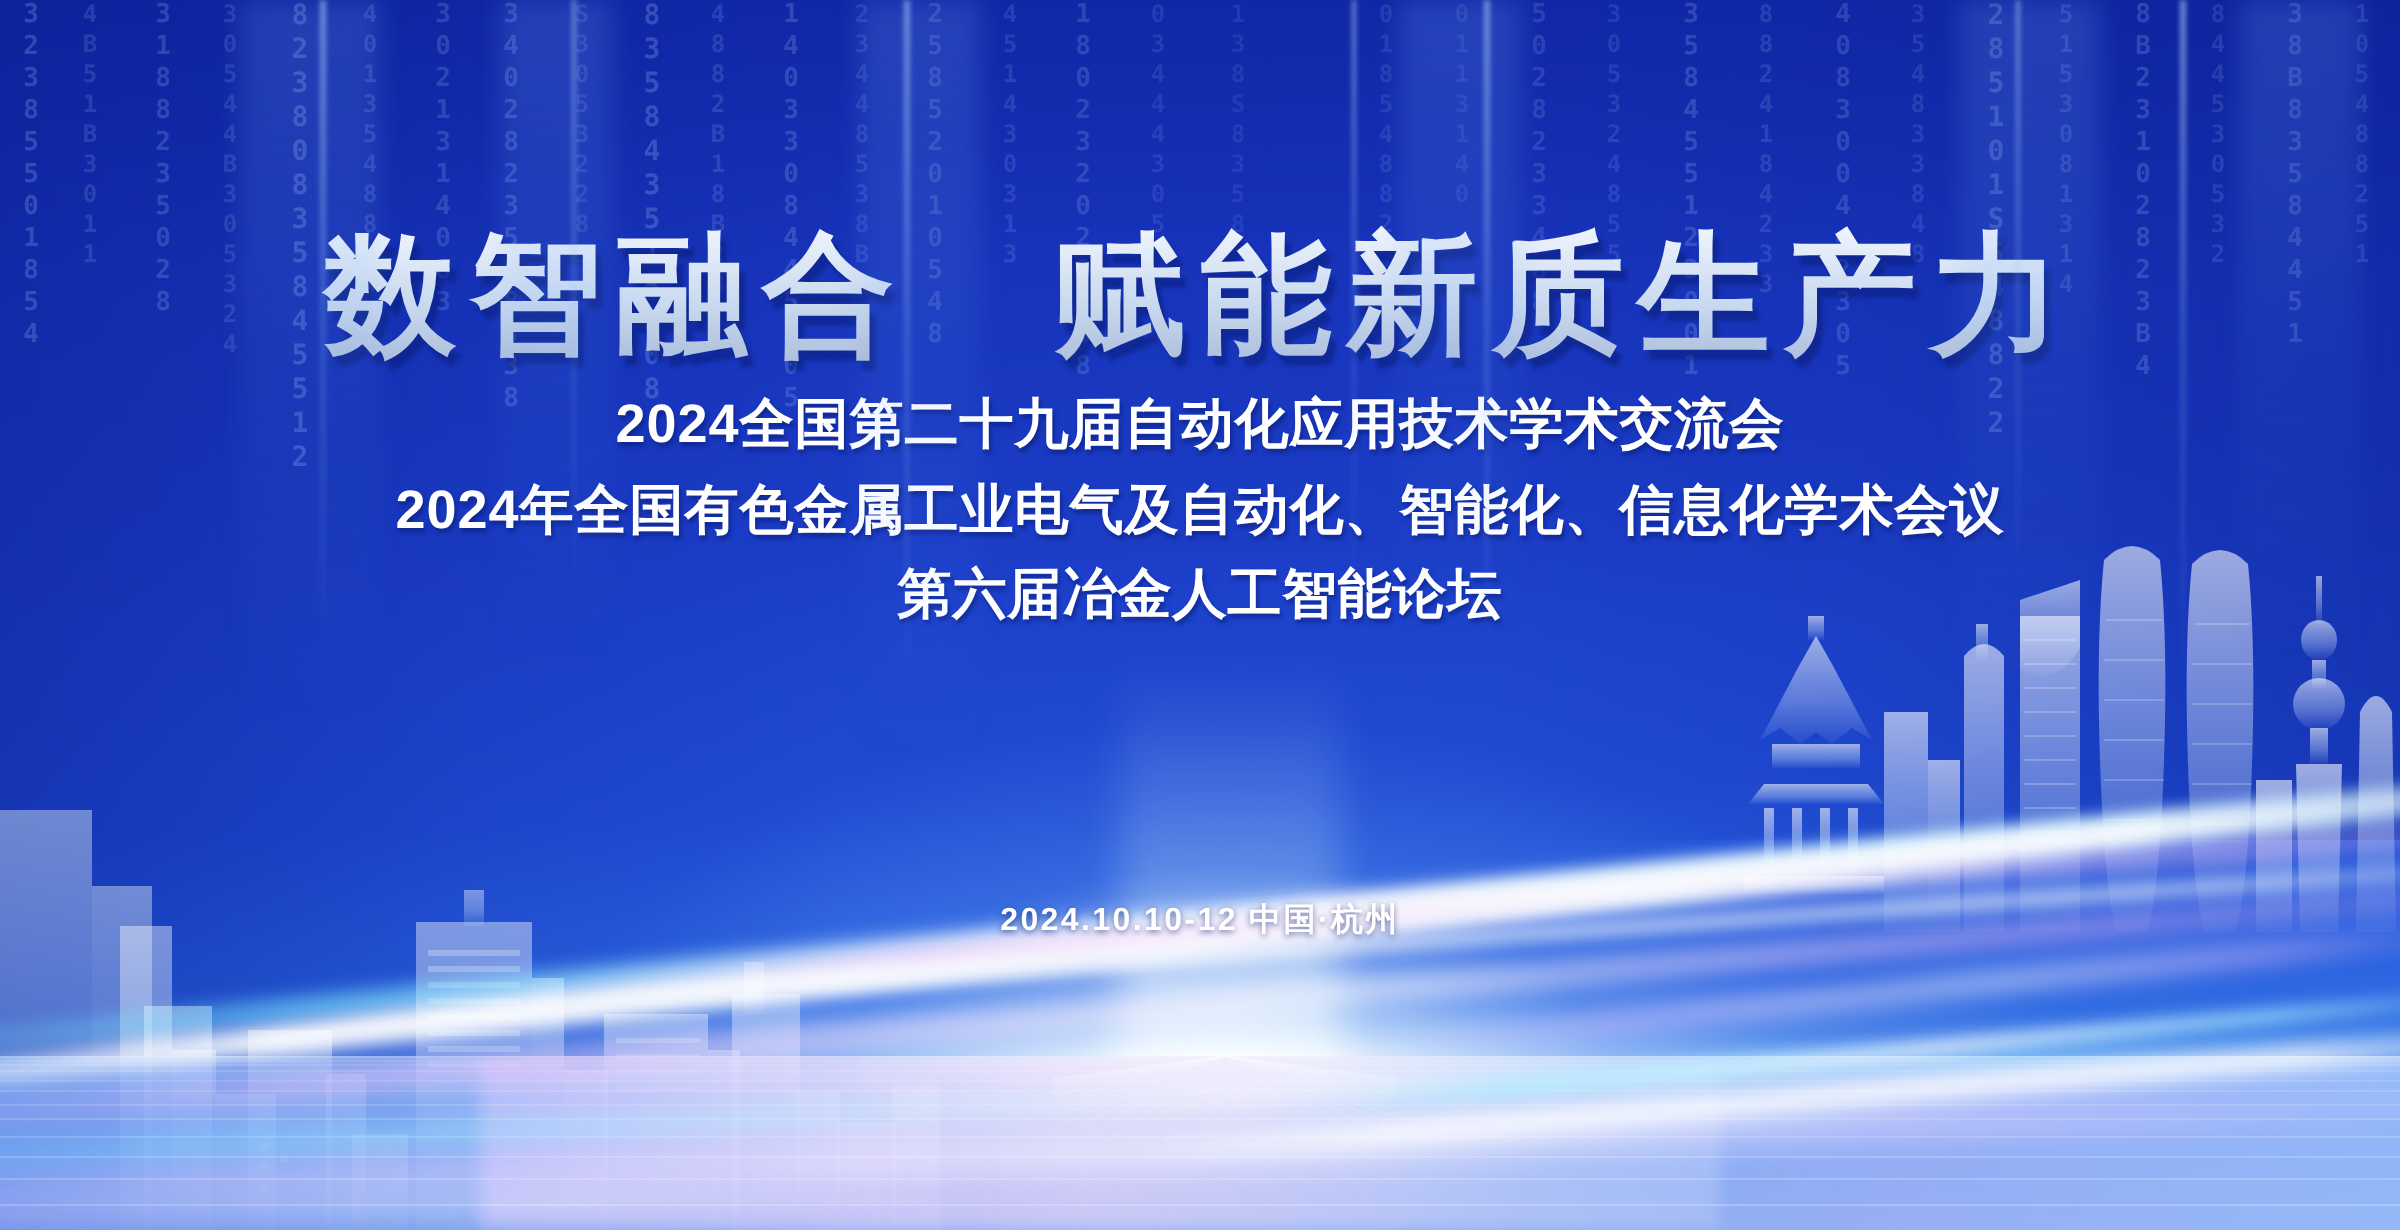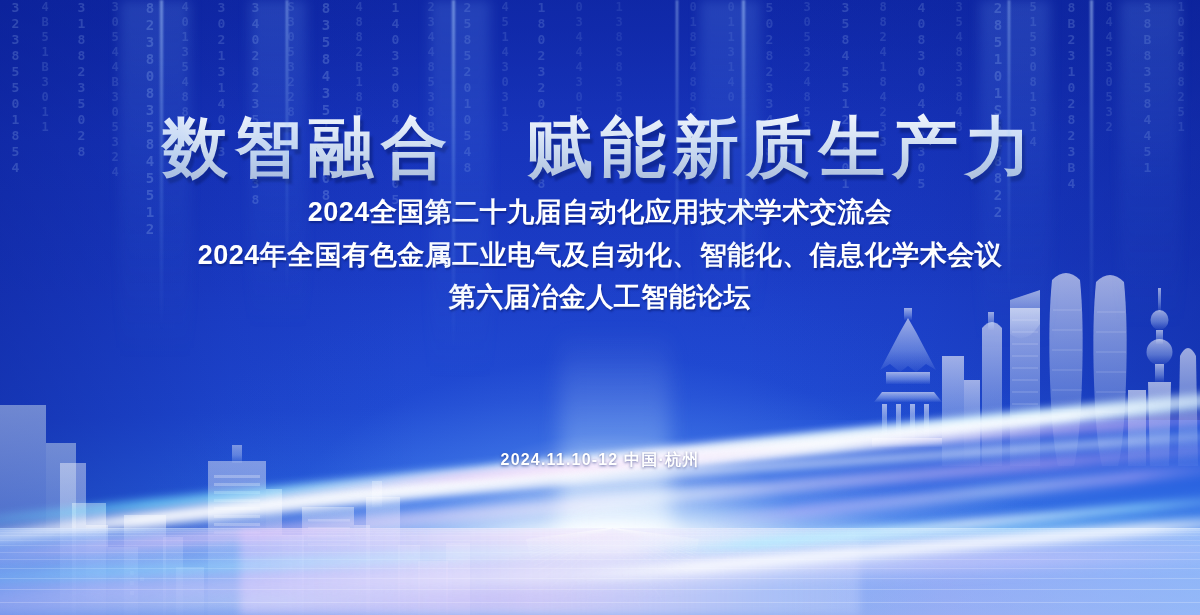--- a/index.html
+++ b/index.html
@@ -510,15 +510,15 @@
   <div class="content">
     <h1 class="main-title">数智融合　赋能新质生产力</h1>
 
     <div class="sub-wrap">
       <div class="sub-line sub-1">2024全国第二十九届自动化应用技术学术交流会</div>
       <div class="sub-line sub-2">2024年全国有色金属工业电气及自动化、智能化、信息化学术会议</div>
       <div class="sub-line sub-3">第六届冶金人工智能论坛</div>
     </div>
   </div>
 
-  <div class="date-line">2024.11.10-12 中国·杭州</div>
+  <div class="date-line">2024.10.10-12 中国·杭州</div>
 
 </div>
 
 </body></html>

